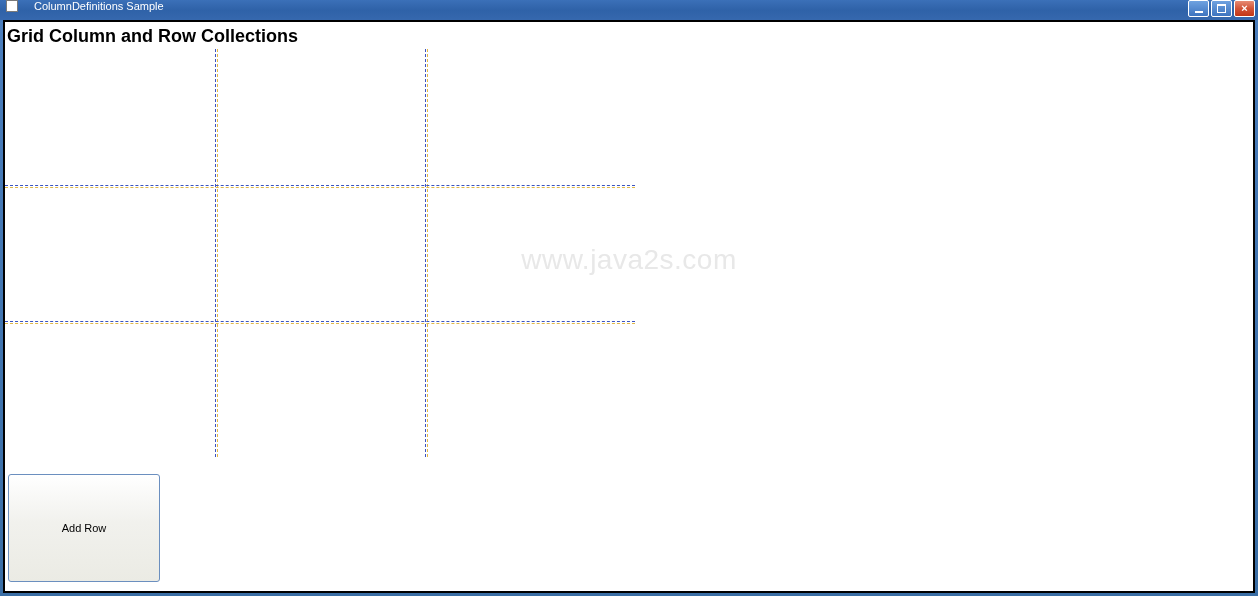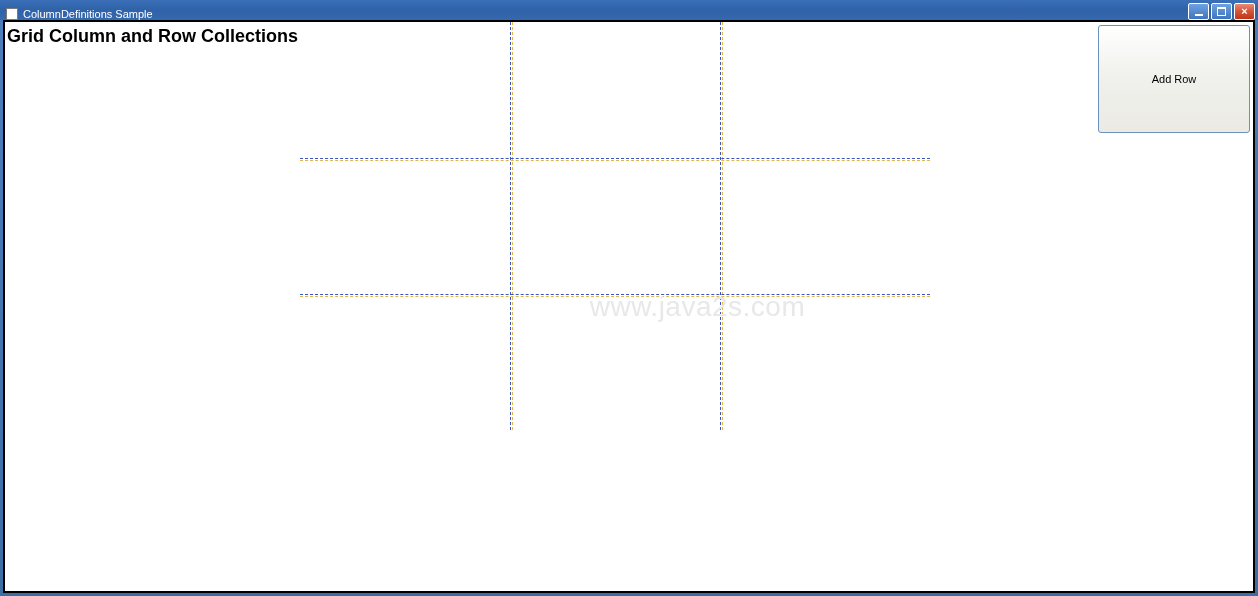--- a/index.html
+++ b/index.html
@@ -14,24 +14,25 @@
       width: 1258px;
       height: 596px;
       background: linear-gradient(to bottom, #3a6ea5 0%, #4b7ebd 2%, #3a6ea5 100%);
       padding: 0;
       position: relative;
     }
     .titlebar {
       height: 20px;
       background: linear-gradient(to bottom, #3b70b8 0%, #2f62a8 50%, #3668ae 100%);
       display: flex;
-      align-items: flex-end;
+      align-items: flex-start;
       padding: 0 3px 0 6px;
       color: #ffffff;
       font-size: 11px;
+      gap: 11px;
     }
     .titlebar-icon {
       width: 12px;
       height: 12px;
       background: #ffffff;
       border: 1px solid #7a7a7a;
       margin-right: 5px;
       display: inline-block;
     }
     .titlebar-text { flex: 1; }
@@ -73,21 +74,21 @@
     }
     .client-area {
       position: absolute;
       left: 3px;
       right: 3px;
       top: 20px;
       bottom: 3px;
       background: #ffffff;
       border: 2px solid #000000;
       display: flex;
-      flex-direction: row;
+      flex-direction: column;
     }
     .page-title {
       font-family: Verdana, Tahoma, sans-serif;
       font-size: 18px;
       font-weight: bold;
       color: #000000;
       padding: 4px 2px 2px 2px;
     }
     .content-row {
       flex: 1;

